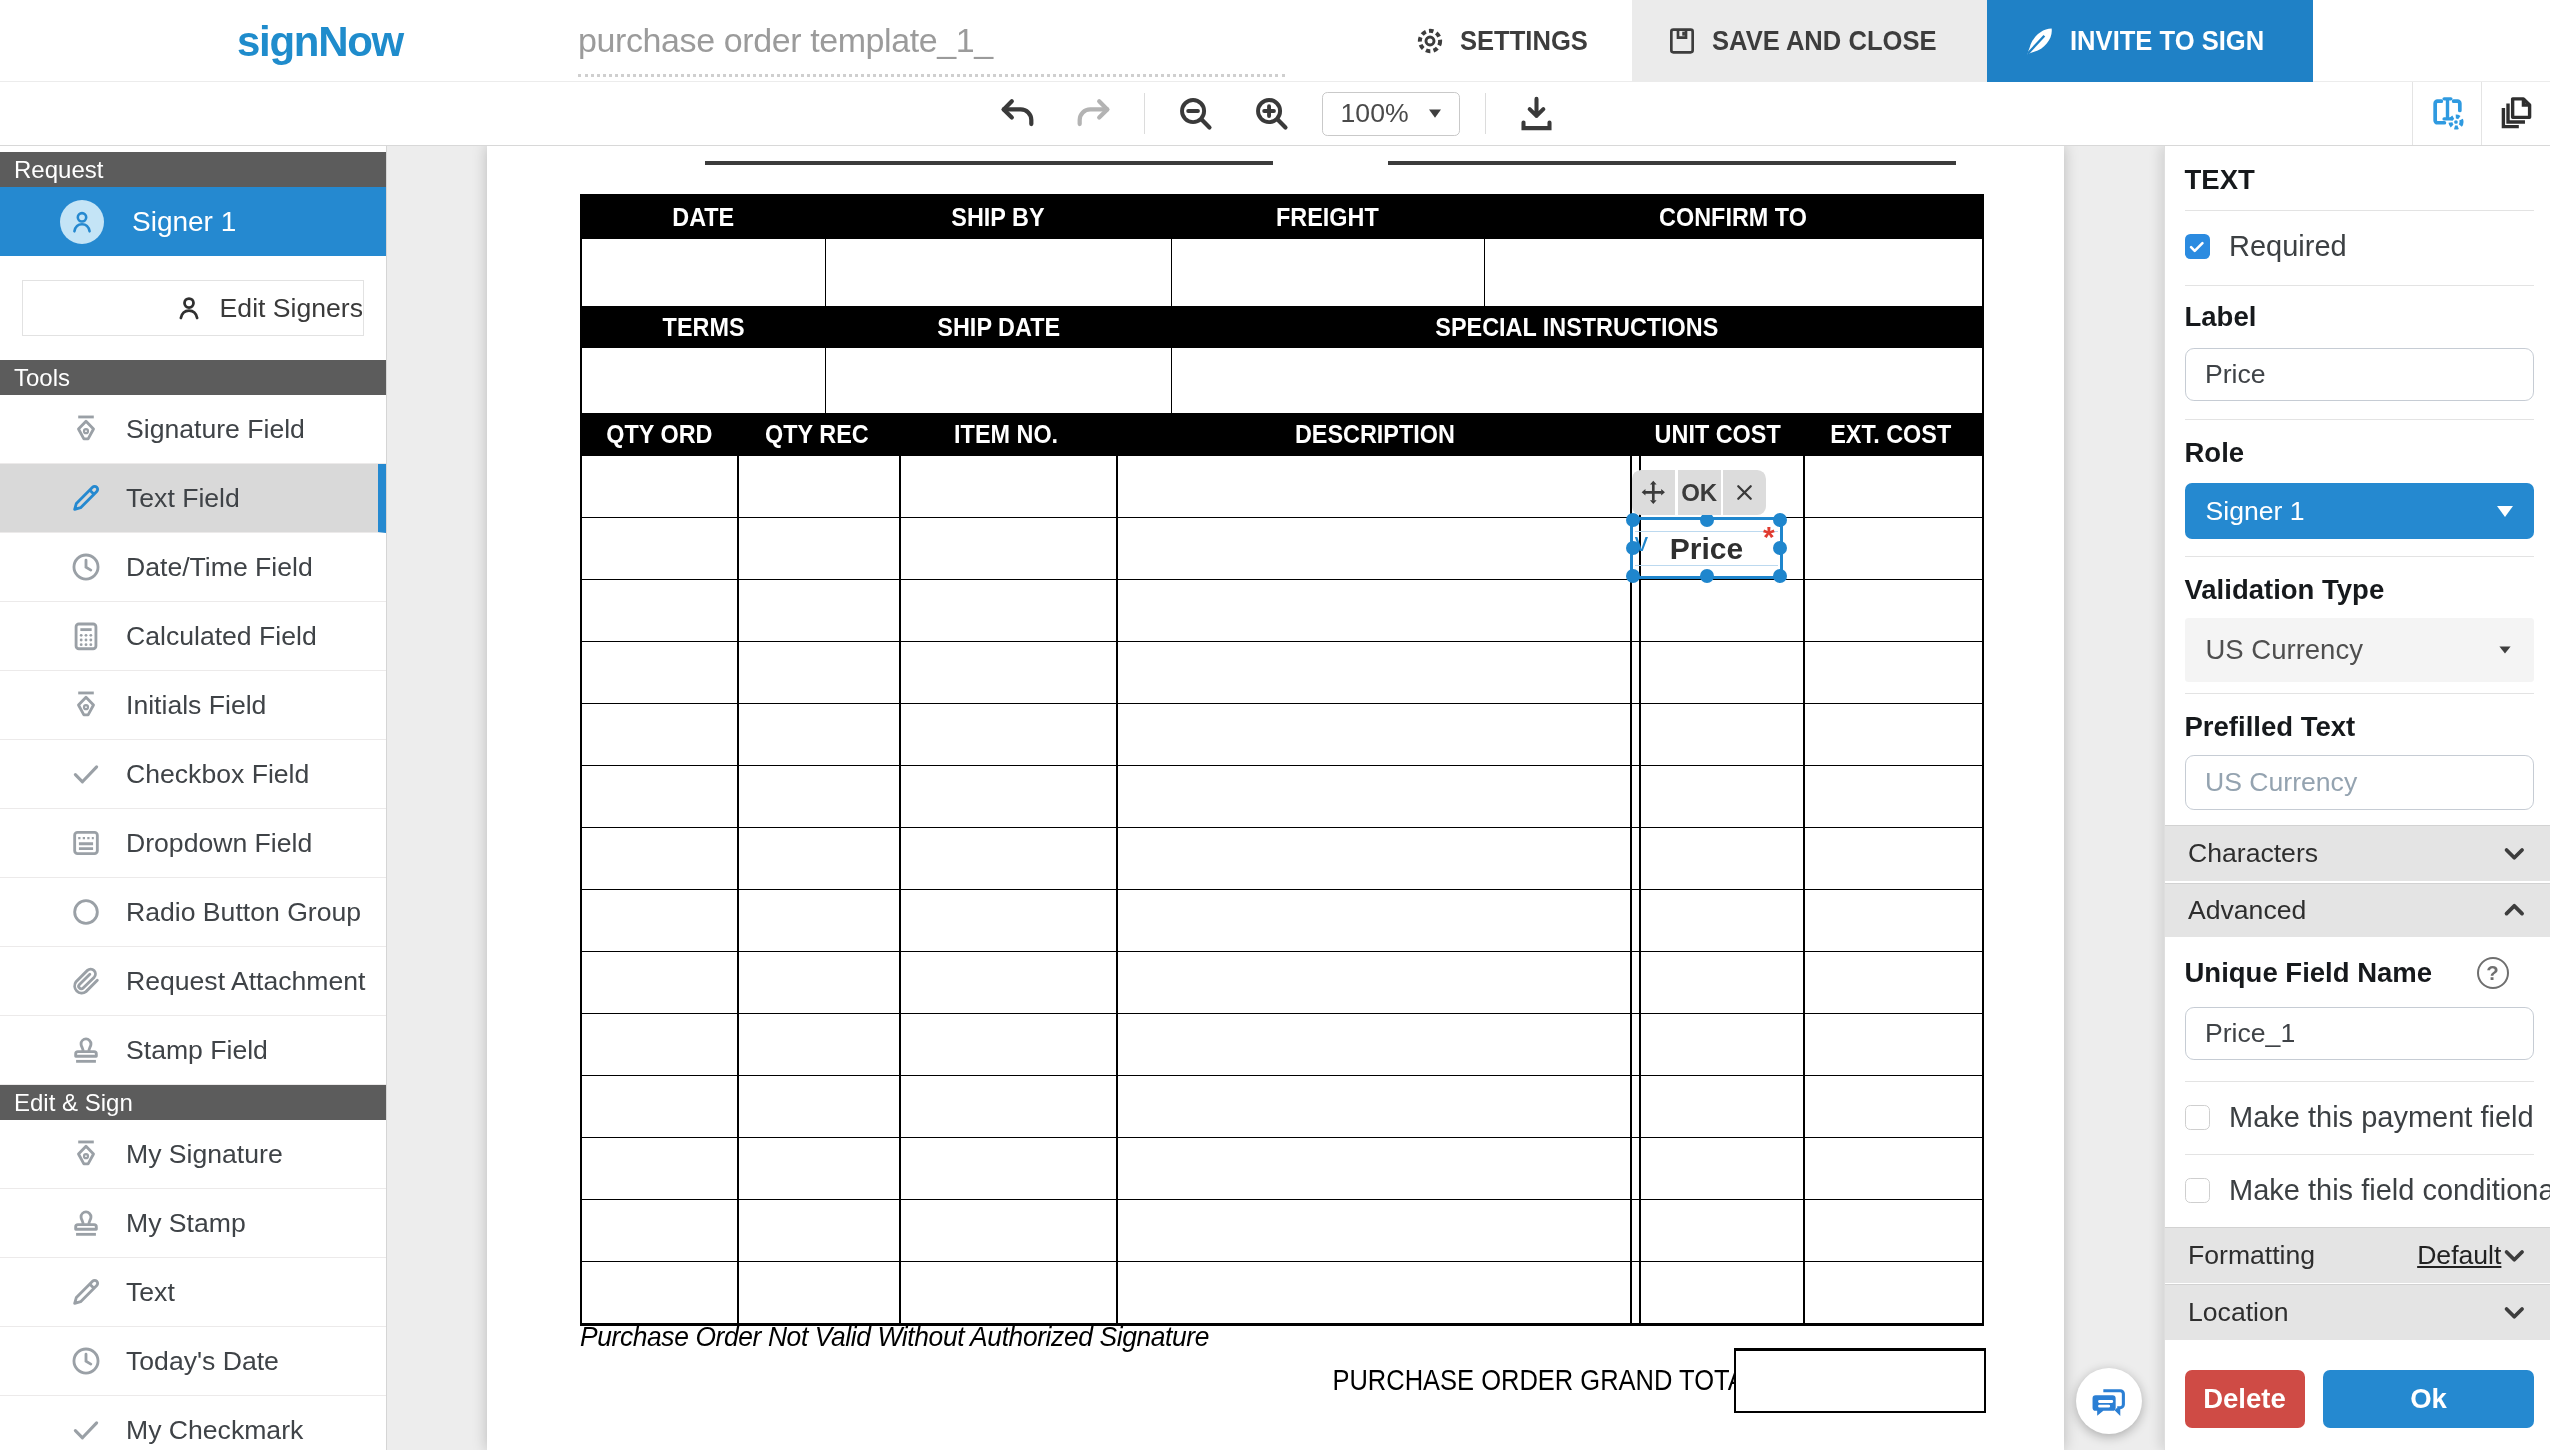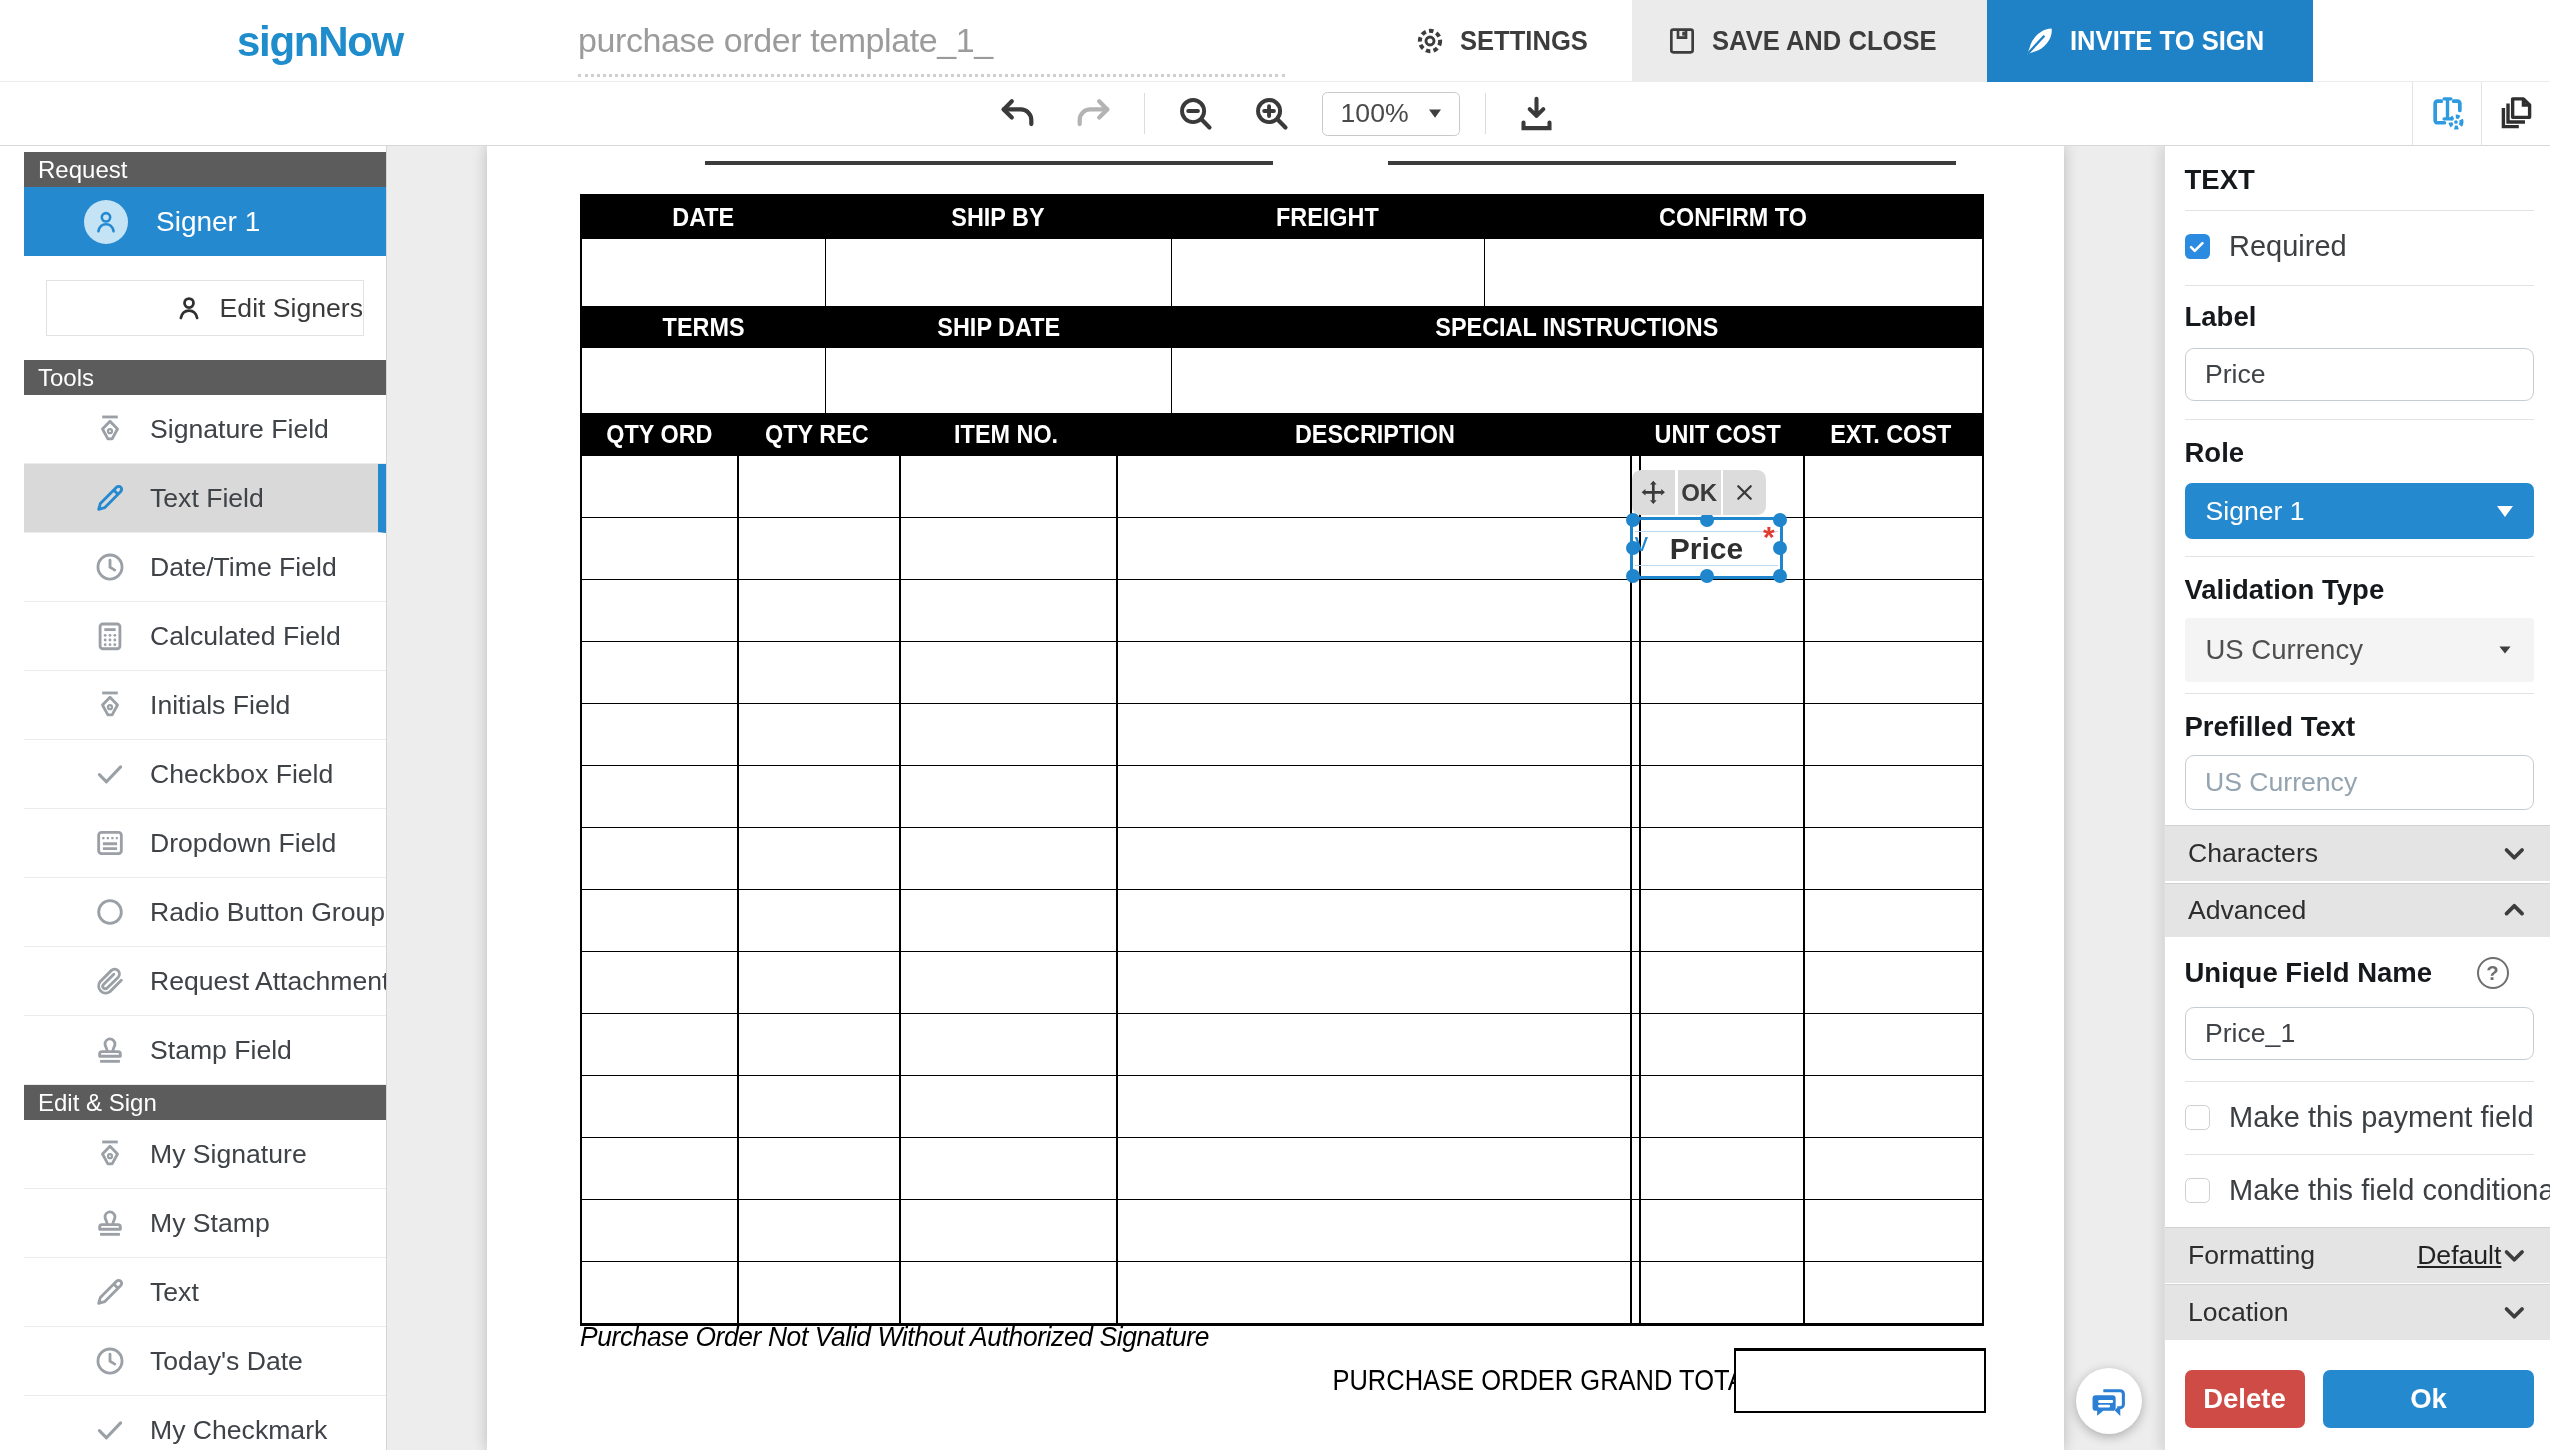--- a/index.html
+++ b/index.html
@@ -32,21 +32,21 @@
                  display:flex; align-items:center; justify-content:space-between;
                  padding:0 16px 0 17.7px; cursor:pointer; }
   .zoom-select .zval { font-size:26.6px; color:#4a4a4a; }
   .caret-down { width:0; height:0; border-left:8.9px solid transparent; border-right:8.9px solid transparent;
                 border-top:11.5px solid #3f3f3f; }
   .tb-right .cell { width:69px; height:63px; display:flex; align-items:center; justify-content:center;
                     border-left:0.9px solid #e4e4e4; cursor:pointer; }
 
   
   .sidebar { position:absolute; left:0; top:146px; width:387px; height:1304px; background:#fff;
-             border-right:0.9px solid #d5d5d5; overflow:hidden; z-index:10;padding-left:24px; }
+             border-right:0.9px solid #d5d5d5; overflow:hidden; z-index:10; }
   .side-bar-header { height:35px; background:#5c5c5c; color:#fff; font-size:24px;
                      line-height:35px; padding-left:14px; margin-top:0; }
   .spacer7 { height:6.2px; } .spacer27 { height:24px; }
   .signer-row { height:69px; background:#2589d0; display:flex; align-items:center;
                 padding-left:60px; gap:28px; cursor:pointer; }
   .avatar { width:44px; height:44px; border-radius:50%; background:#c4e4f6;
             display:flex; align-items:center; justify-content:center; }
   .signer-label { color:#fff; font-size:28px; }
   .edit-signers-btn { margin:24px 22px 0 22px; height:56px; border:1.8px solid #e2e2e2; background:#fff;
                       display:flex; align-items:center; justify-content:flex-end; gap:16px;

